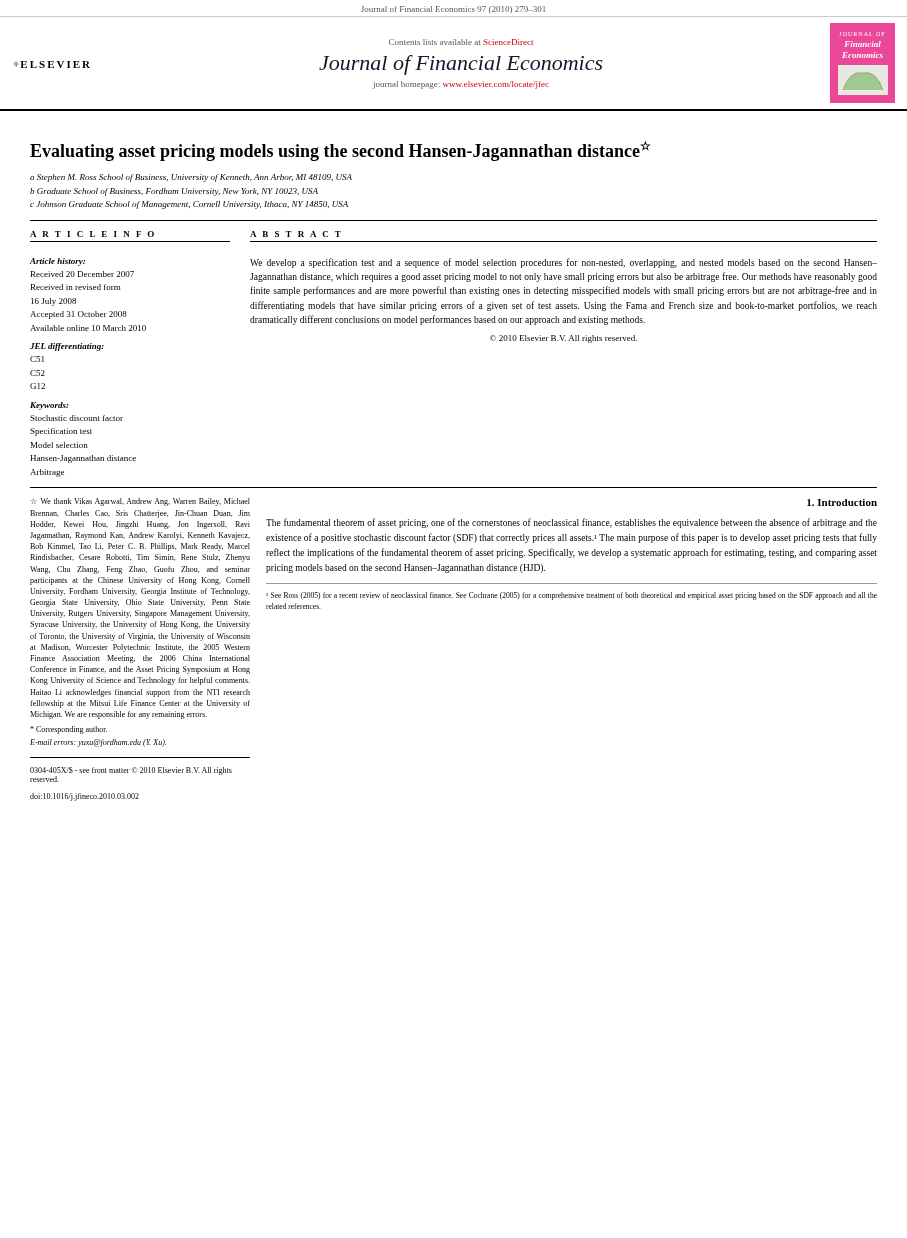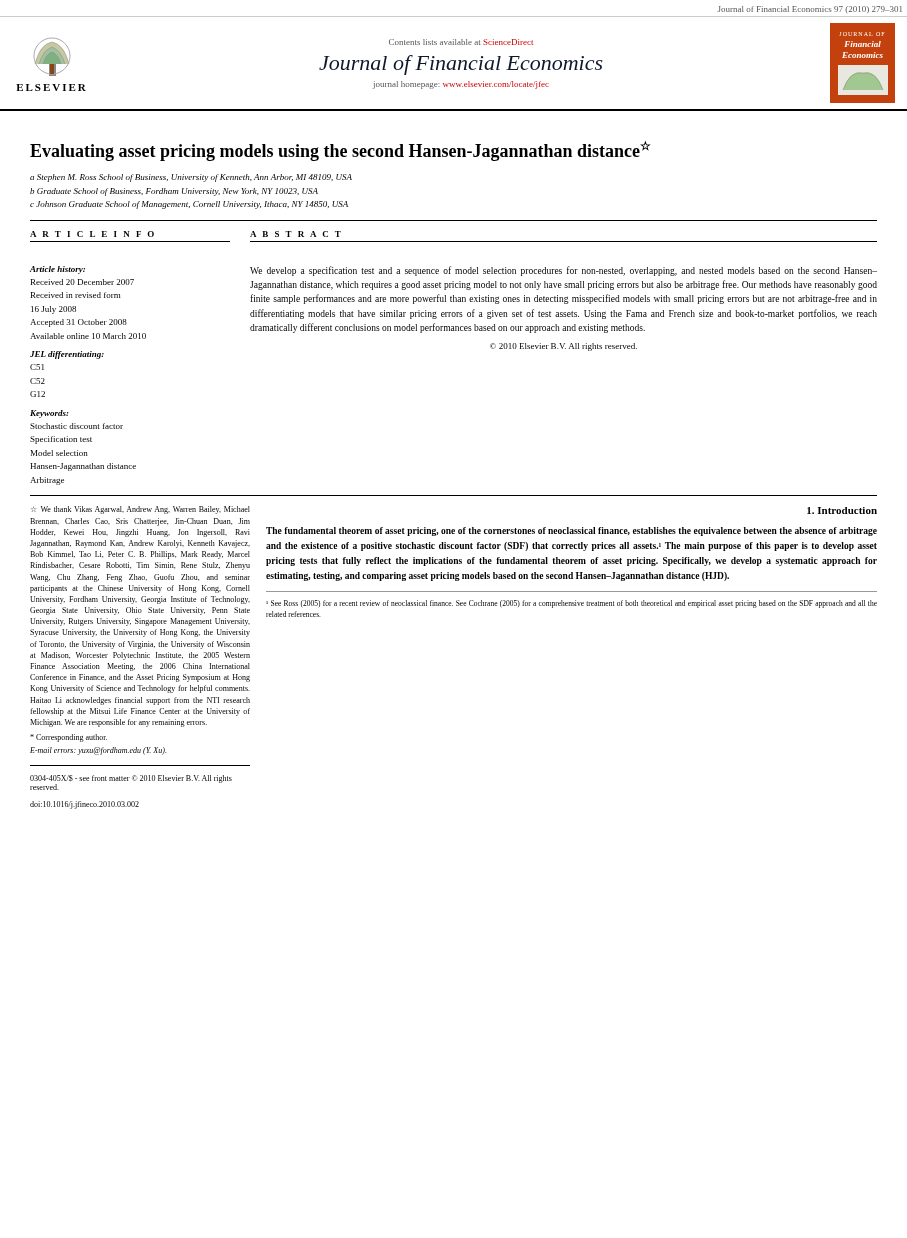--- a/index.html
+++ b/index.html
@@ -7,39 +7,39 @@
       width: 907px;
       min-height: 1238px;
       background: #fff;
       font-family: "Times New Roman", Times, serif;
       font-size: 10px;
       color: #000;
     }
 
     
     .top-bar {
-      text-align: right;
+      text-align: center;
       font-size: 9px;
       color: #555;
-      padding: 4px 4px 2px;
+      padding: 4px 16px 2px;
       border-bottom: 1px solid #ccc;
     }
 
     
     .journal-header {
       display: flex;
       align-items: center;
       padding: 6px 12px;
       border-bottom: 2px solid #000;
       position: relative;
     }
     .elsevier-logo {
       width: 80px;
       display: flex;
-      flex-direction: column;
+      flex-direction: row;
       align-items: center;
     }
     .elsevier-logo .tree-icon {
       width: 55px;
       height: 45px;
     }
     .elsevier-text {
       font-size: 11px;
       font-weight: bold;
       letter-spacing: 2px;
@@ -70,21 +70,21 @@
       color: #555;
       margin-top: 3px;
     }
     .journal-homepage a {
       color: #c00;
       text-decoration: none;
     }
     .journal-cover {
       width: 65px;
       height: 80px;
-      background: #c2410c;
+      background: #ec4899;
       display: flex;
       flex-direction: column;
       align-items: center;
       justify-content: center;
       color: #fff;
       font-size: 7px;
       text-align: center;
       padding: 4px;
     }
 
@@ -138,21 +138,21 @@
     }
     .right-col {
       flex: 1;
     }
 
     .section-heading {
       font-size: 9px;
       letter-spacing: 2px;
       font-weight: bold;
       text-transform: uppercase;
-      margin-bottom: 22px;
+      margin-bottom: 14px;
       border-bottom: 1px solid #000;
       padding-bottom: 2px;
     }
 
     .article-info-label {
       font-size: 9px;
       font-style: italic;
       font-weight: bold;
       margin-top: 6px;
       margin-bottom: 2px;
@@ -218,21 +218,20 @@
     .section-number-title {
       font-size: 11px;
       font-weight: bold;
       text-align: right;
       margin-bottom: 8px;
     }
     .body-text {
       font-size: 9.5px;
       line-height: 1.55;
       text-align: justify;
-      font-weight: bold;
     }
     .body-text p {
       margin-bottom: 6px;
       text-indent: 12px;
     }
     .body-text p:first-child {
       text-indent: 0;
     }
   </style>
 </head>

